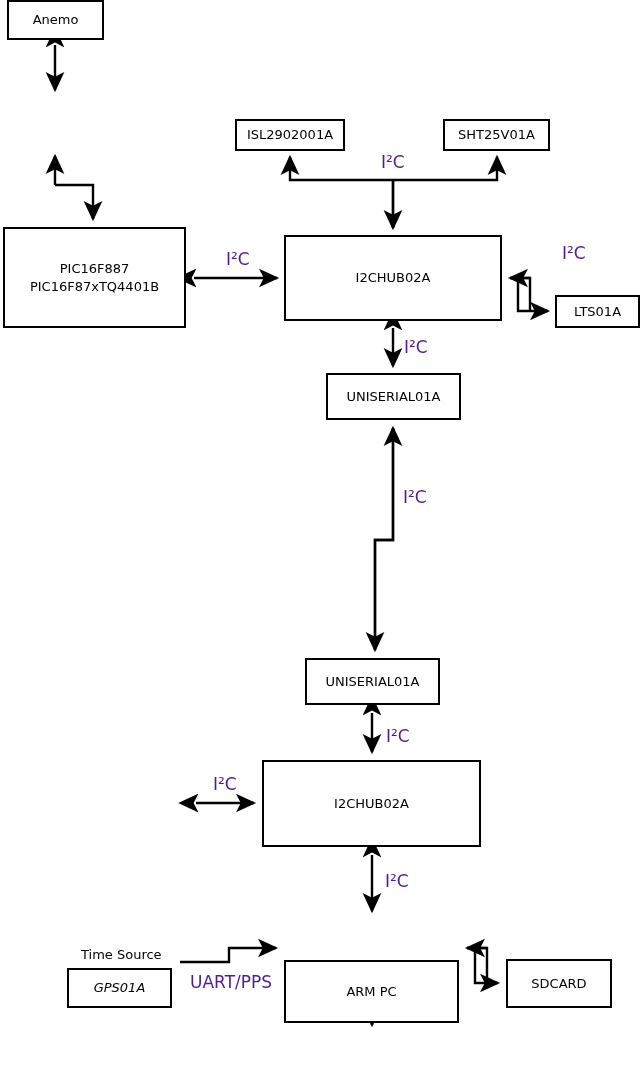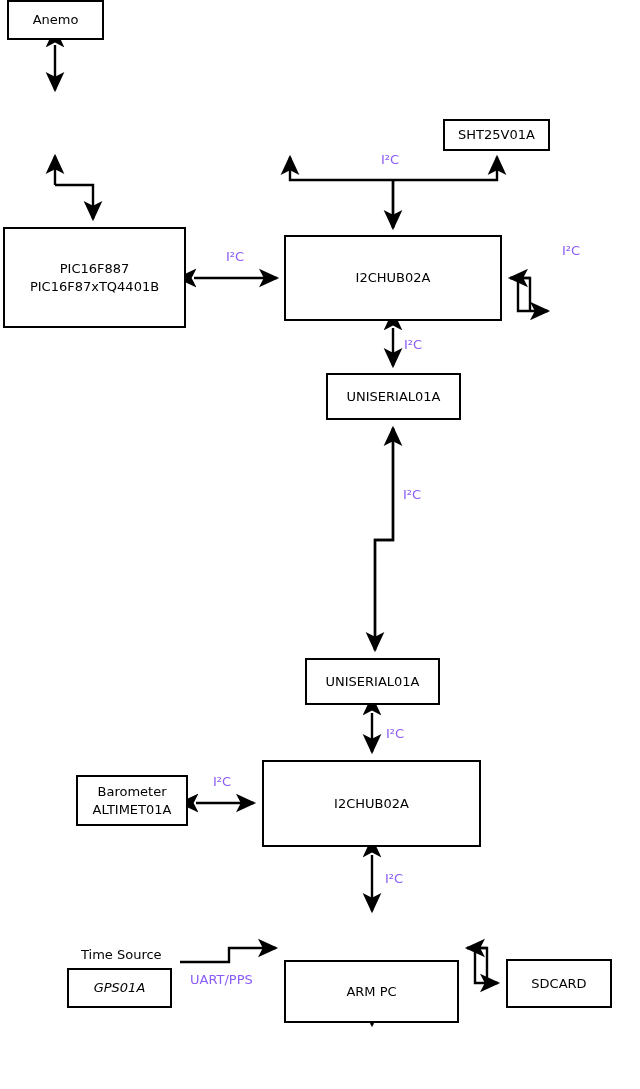--- a/index.html
+++ b/index.html
@@ -30,22 +30,22 @@
     line-height: 1.35;
     z-index: 3;
     white-space: pre-line;
   }
   .node .node-text {
     display: block;
     white-space: pre-line;
   }
   .edge-label {
     position: absolute;
-    font-size: 13px;
-    color: #8b5cf6;
+    font-size: 17px;
+    color: #4c1d95;
     white-space: nowrap;
     z-index: 4;
   }
   .free-label {
     position: absolute;
     font-size: 13px;
     color: #000000;
     white-space: nowrap;
     z-index: 4;
   }
@@ -117,46 +117,48 @@
   <div class="node" style="left:7px; top:0px; width:97px; height:40px;">
     <span class="node-text">Anemo</span>
   </div>
 
 
   <div class="node" style="left:3px; top:227px; width:183px; height:101px;">
     <span class="node-text">PIC16F887
 PIC16F87xTQ4401B</span>
   </div>
 
+  <div class="node" style="left:235px; top:119px; width:110px; height:32px;">
+    <span class="node-text">ISL2902001A</span>
+  </div>
 
   <div class="node" style="left:443px; top:119px; width:107px; height:32px;">
     <span class="node-text">SHT25V01A</span>
   </div>
 
   <div class="node" style="left:284px; top:235px; width:218px; height:86px;">
     <span class="node-text">I2CHUB02A</span>
   </div>
 
+  <div class="node" style="left:555px; top:295px; width:85px; height:33px;">
+    <span class="node-text">LTS01A</span>
+  </div>
 
   <div class="node" style="left:326px; top:373px; width:135px; height:47px;">
     <span class="node-text">UNISERIAL01A</span>
   </div>
 
   <div class="node" style="left:305px; top:658px; width:135px; height:47px;">
     <span class="node-text">UNISERIAL01A</span>
   </div>
 
   <div class="node" style="left:262px; top:760px; width:219px; height:87px;">
     <span class="node-text">I2CHUB02A</span>
   </div>
 
-  <div class="node" style="left:76px; top:775px; width:112px; height:51px;">
-    <span class="node-text">Barometer
-ALTIMET01A</span>
-  </div>
 
   <div class="node" style="left:67px; top:968px; width:105px; height:40px;font-style:italic;">
     <span class="node-text">GPS01A</span>
   </div>
 
   <div class="node" style="left:284px; top:960px; width:175px; height:63px;">
     <span class="node-text">ARM PC</span>
   </div>
 
   <div class="node" style="left:506px; top:959px; width:106px; height:49px;align-items:center;">

